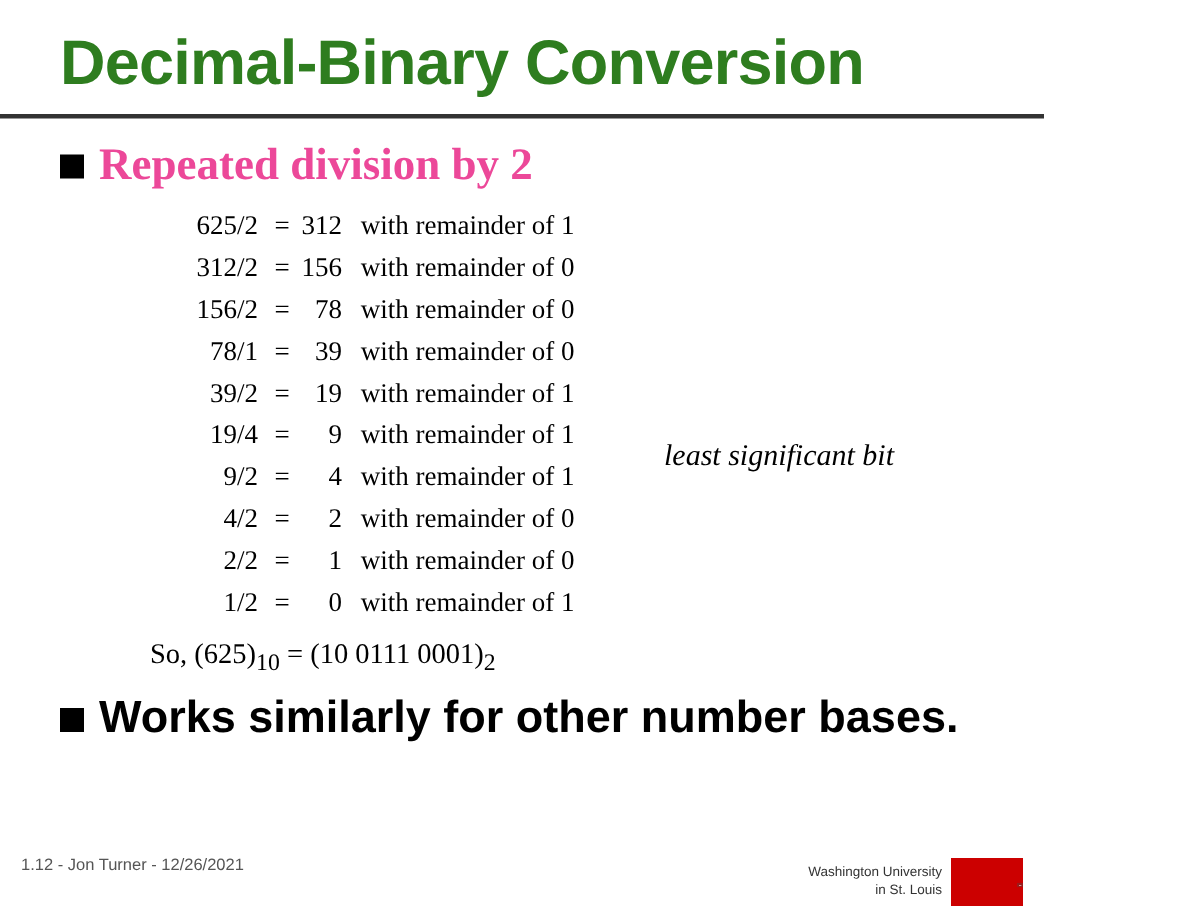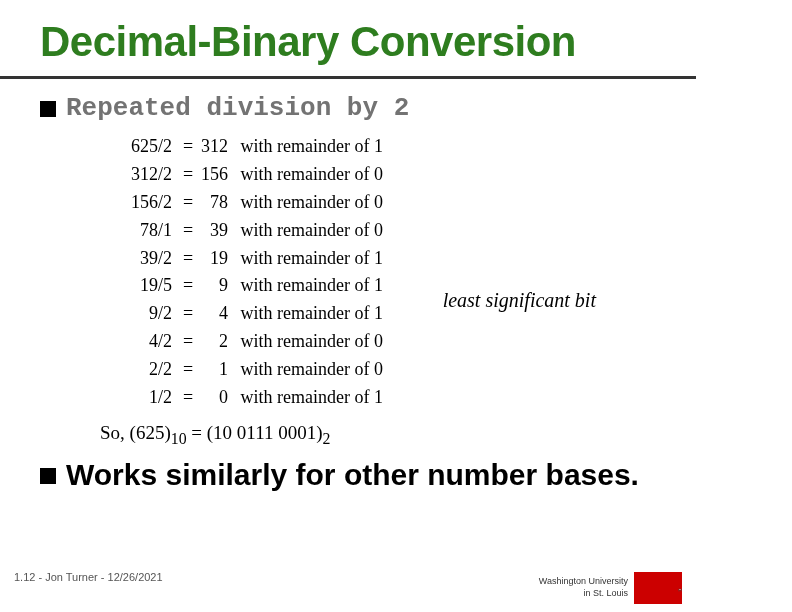--- a/index.html
+++ b/index.html
@@ -48,24 +48,24 @@
 
     .bullet-square {
       width: 16px;
       height: 16px;
       background: #000000;
       flex-shrink: 0;
       margin-top: 2px;
     }
 
     .section-title {
-      font-size: 26px;
+      font-size: 30px;
       font-weight: bold;
-      font-family: Liberation Mono, monospace;
-      color: #737373;
+      font-family: Liberation Serif, serif;
+      color: #ec4899;
     }
 
     .division-table {
       margin-left: 60px;
       margin-bottom: 10px;
     }
 
     .div-row {
       display: flex;
       align-items: baseline;
@@ -213,21 +213,21 @@
           <span class="div-result">39</span>
           <span class="div-remainder">&nbsp;with remainder of 0</span>
         </div>
         <div class="div-row">
           <span class="div-left">39/2</span>
           <span class="div-eq">=</span>
           <span class="div-result">19</span>
           <span class="div-remainder">&nbsp;with remainder of 1</span>
         </div>
         <div class="div-row">
-          <span class="div-left">19/5</span>
+          <span class="div-left">19/4</span>
           <span class="div-eq">=</span>
           <span class="div-result">9</span>
           <span class="div-remainder">&nbsp;with remainder of 1</span>
         </div>
         <div class="div-row">
           <span class="div-left">9/2</span>
           <span class="div-eq">=</span>
           <span class="div-result">4</span>
           <span class="div-remainder">&nbsp;with remainder of 1</span>
         </div>

